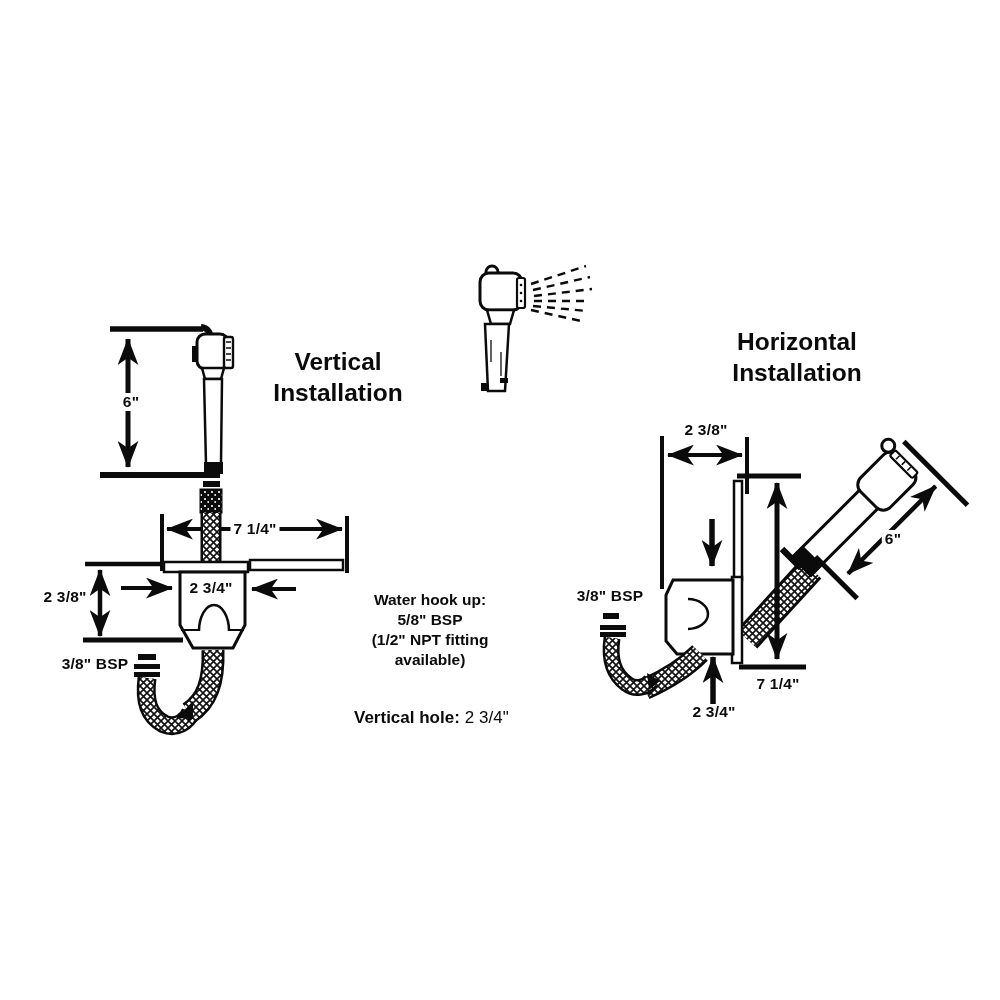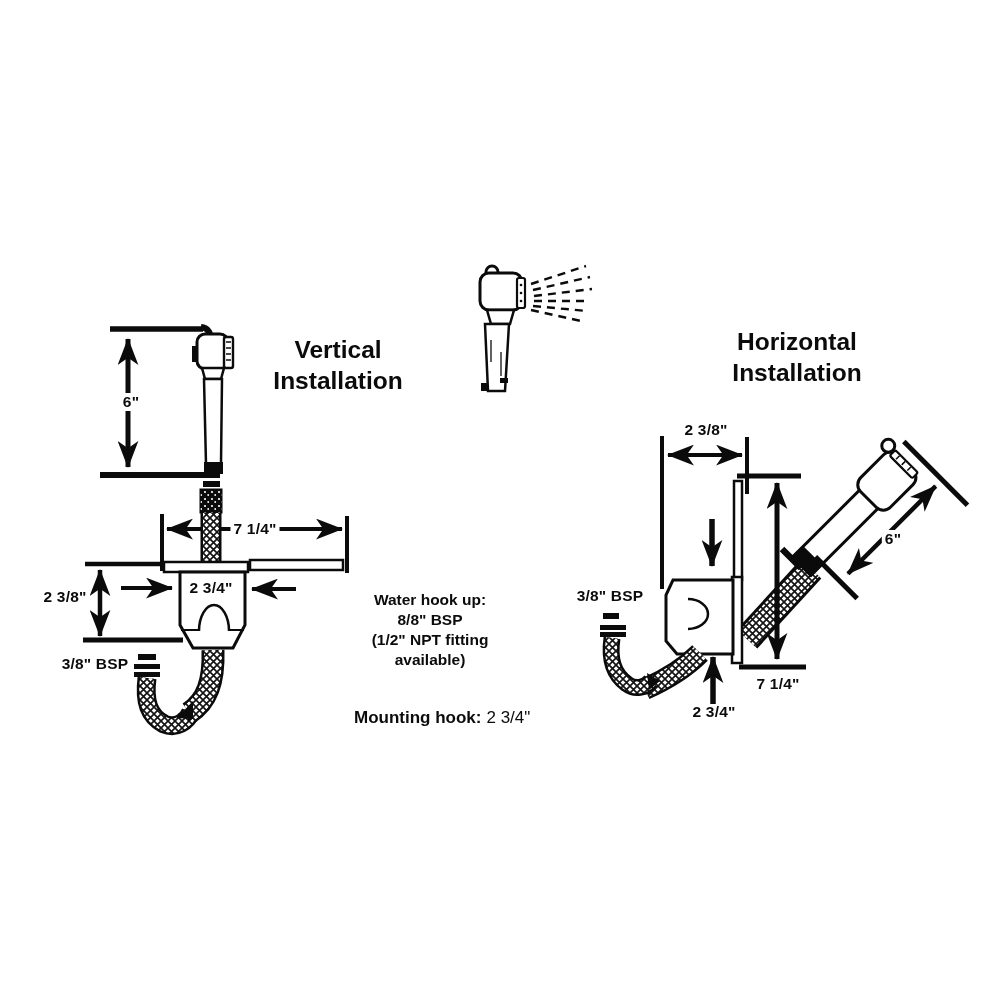--- a/index.html
+++ b/index.html
@@ -166,43 +166,43 @@
 
       <path d="M737,476 H801" stroke-width="5"></path>
       <line x1="777" y1="483" x2="777" y2="659" stroke-width="5" marker-start="url(#ah)" marker-end="url(#ah)"></line>
       <path d="M739,667 H806" stroke-width="5"></path>
 
       <line x1="712" y1="519" x2="712" y2="566" stroke-width="5.5" marker-end="url(#ah)"></line>
       <line x1="713" y1="704" x2="713" y2="657" stroke-width="5.5" marker-end="url(#ah)"></line>
     </g>
   </svg>
 
-  <div class="title" style="left:338px;top:334px;">Vertical
+  <div class="title" style="left:338px;top:346px;">Vertical
 Installation</div>
 
   <div class="title" style="left:753px;top:326px;margin-left:44px;">Horizontal
 Installation</div>
 
   <div class="lbl bg" style="left:131px;top:402px;">6"</div>
 
   <div class="lbl bg" style="left:255px;top:529px;">7 1/4"</div>
 
   <div class="lbl bg" style="left:211px;top:588px;">2 3/4"</div>
 
   <div class="lbl" style="left:65px;top:597px;">2 3/8"</div>
 
   <div class="lbl" style="left:95px;top:664px;">3/8" BSP</div>
 
   <div class="note" style="left:430px;top:590px;">Water hook up:
-8/8" BSP
+5/8" BSP
 (1/2" NPT fitting
 available)</div>
 
   <div class="mount" style="left:354px;top:718px;">
-    <span class="b">Mounting hook:</span><span class="v">2 3/4"</span>
+    <span class="b">Vertical hole:</span><span class="v">2 3/4"</span>
   </div>
 
   <div class="lbl" style="left:706px;top:430px;">2 3/8"</div>
 
   <div class="lbl" style="left:610px;top:596px;">3/8" BSP</div>
 
   <div class="lbl bg" style="left:893px;top:539px;">6"</div>
 
   <div class="lbl" style="left:778px;top:684px;">7 1/4"</div>
 

